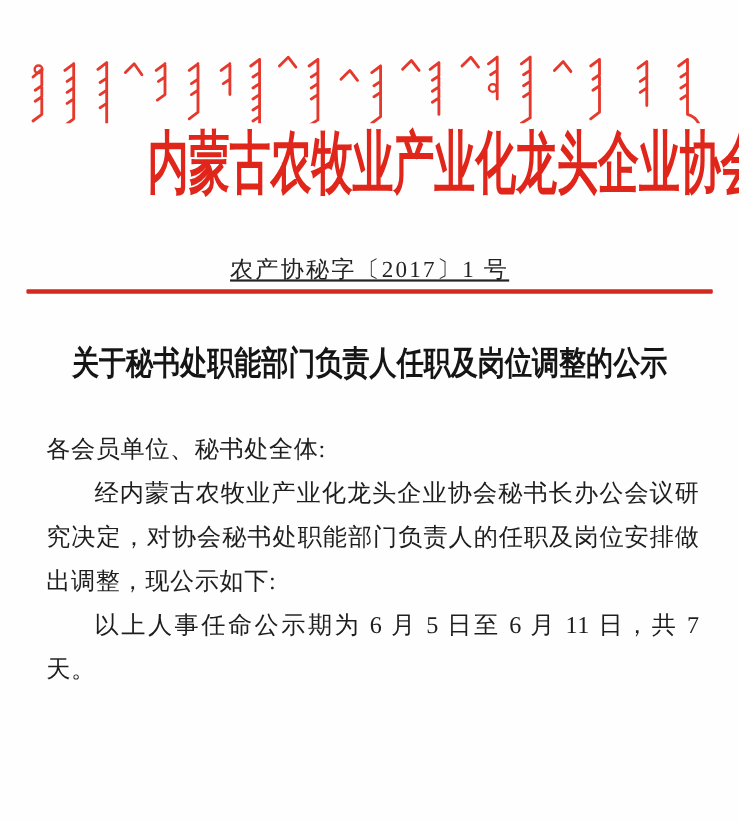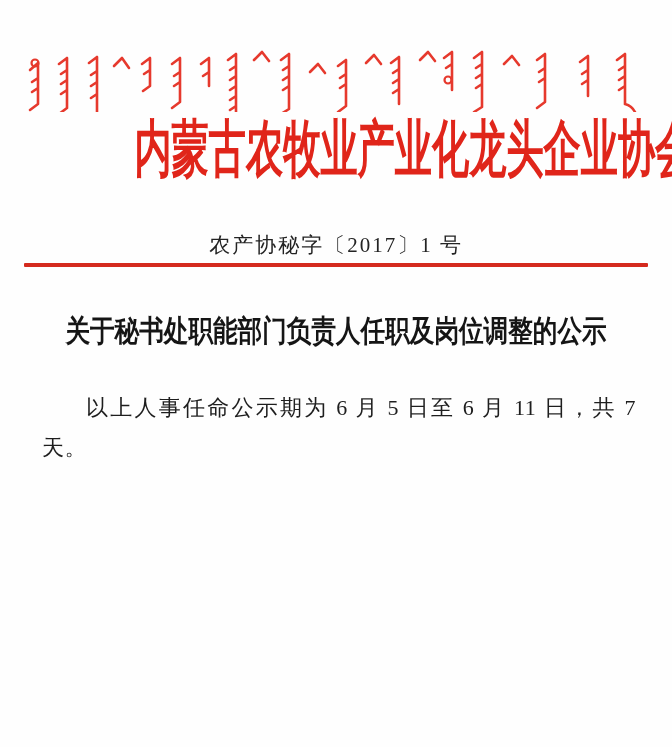--- a/index.html
+++ b/index.html
@@ -37,20 +37,21 @@
     transform-origin: 50% 50%;
     letter-spacing: 0px;
   }
   .doc-number {
     margin-top: 50px;
     font-size: 21px;
     line-height: 26px;
     color: #232323;
     text-align: center;
     letter-spacing: 2px;
+    text-decoration: underline;
   }
   .red-rule {
     margin: 5px 24px 0 24px;
     height: 4px;
     background: #d42a1e;
     border-radius: 1px;
   }
   .doc-title {
     margin-top: 44px;
     font-size: 30px;
@@ -108,16 +109,18 @@
 
   <h1 class="org-title">内蒙古农牧业产业化龙头企业协会文件</h1>
 
   <div class="doc-number">农产协秘字〔2017〕1 号</div>
 
   <div class="red-rule"></div>
 
   <h2 class="doc-title">关于秘书处职能部门负责人任职及岗位调整的公示</h2>
 
   <div class="body-text">
+    <p>各会员单位、秘书处全体:</p>
+    <p class="indent">经内蒙古农牧业产业化龙头企业协会秘书长办公会议研究决定，对协会秘书处职能部门负责人的任职及岗位安排做出调整，现公示如下:</p>
     <p class="indent">以上人事任命公示期为 6 月 5 日至 6 月 11 日，共 7 天。</p>
   </div>
 
 </div>
 
 </body></html>

